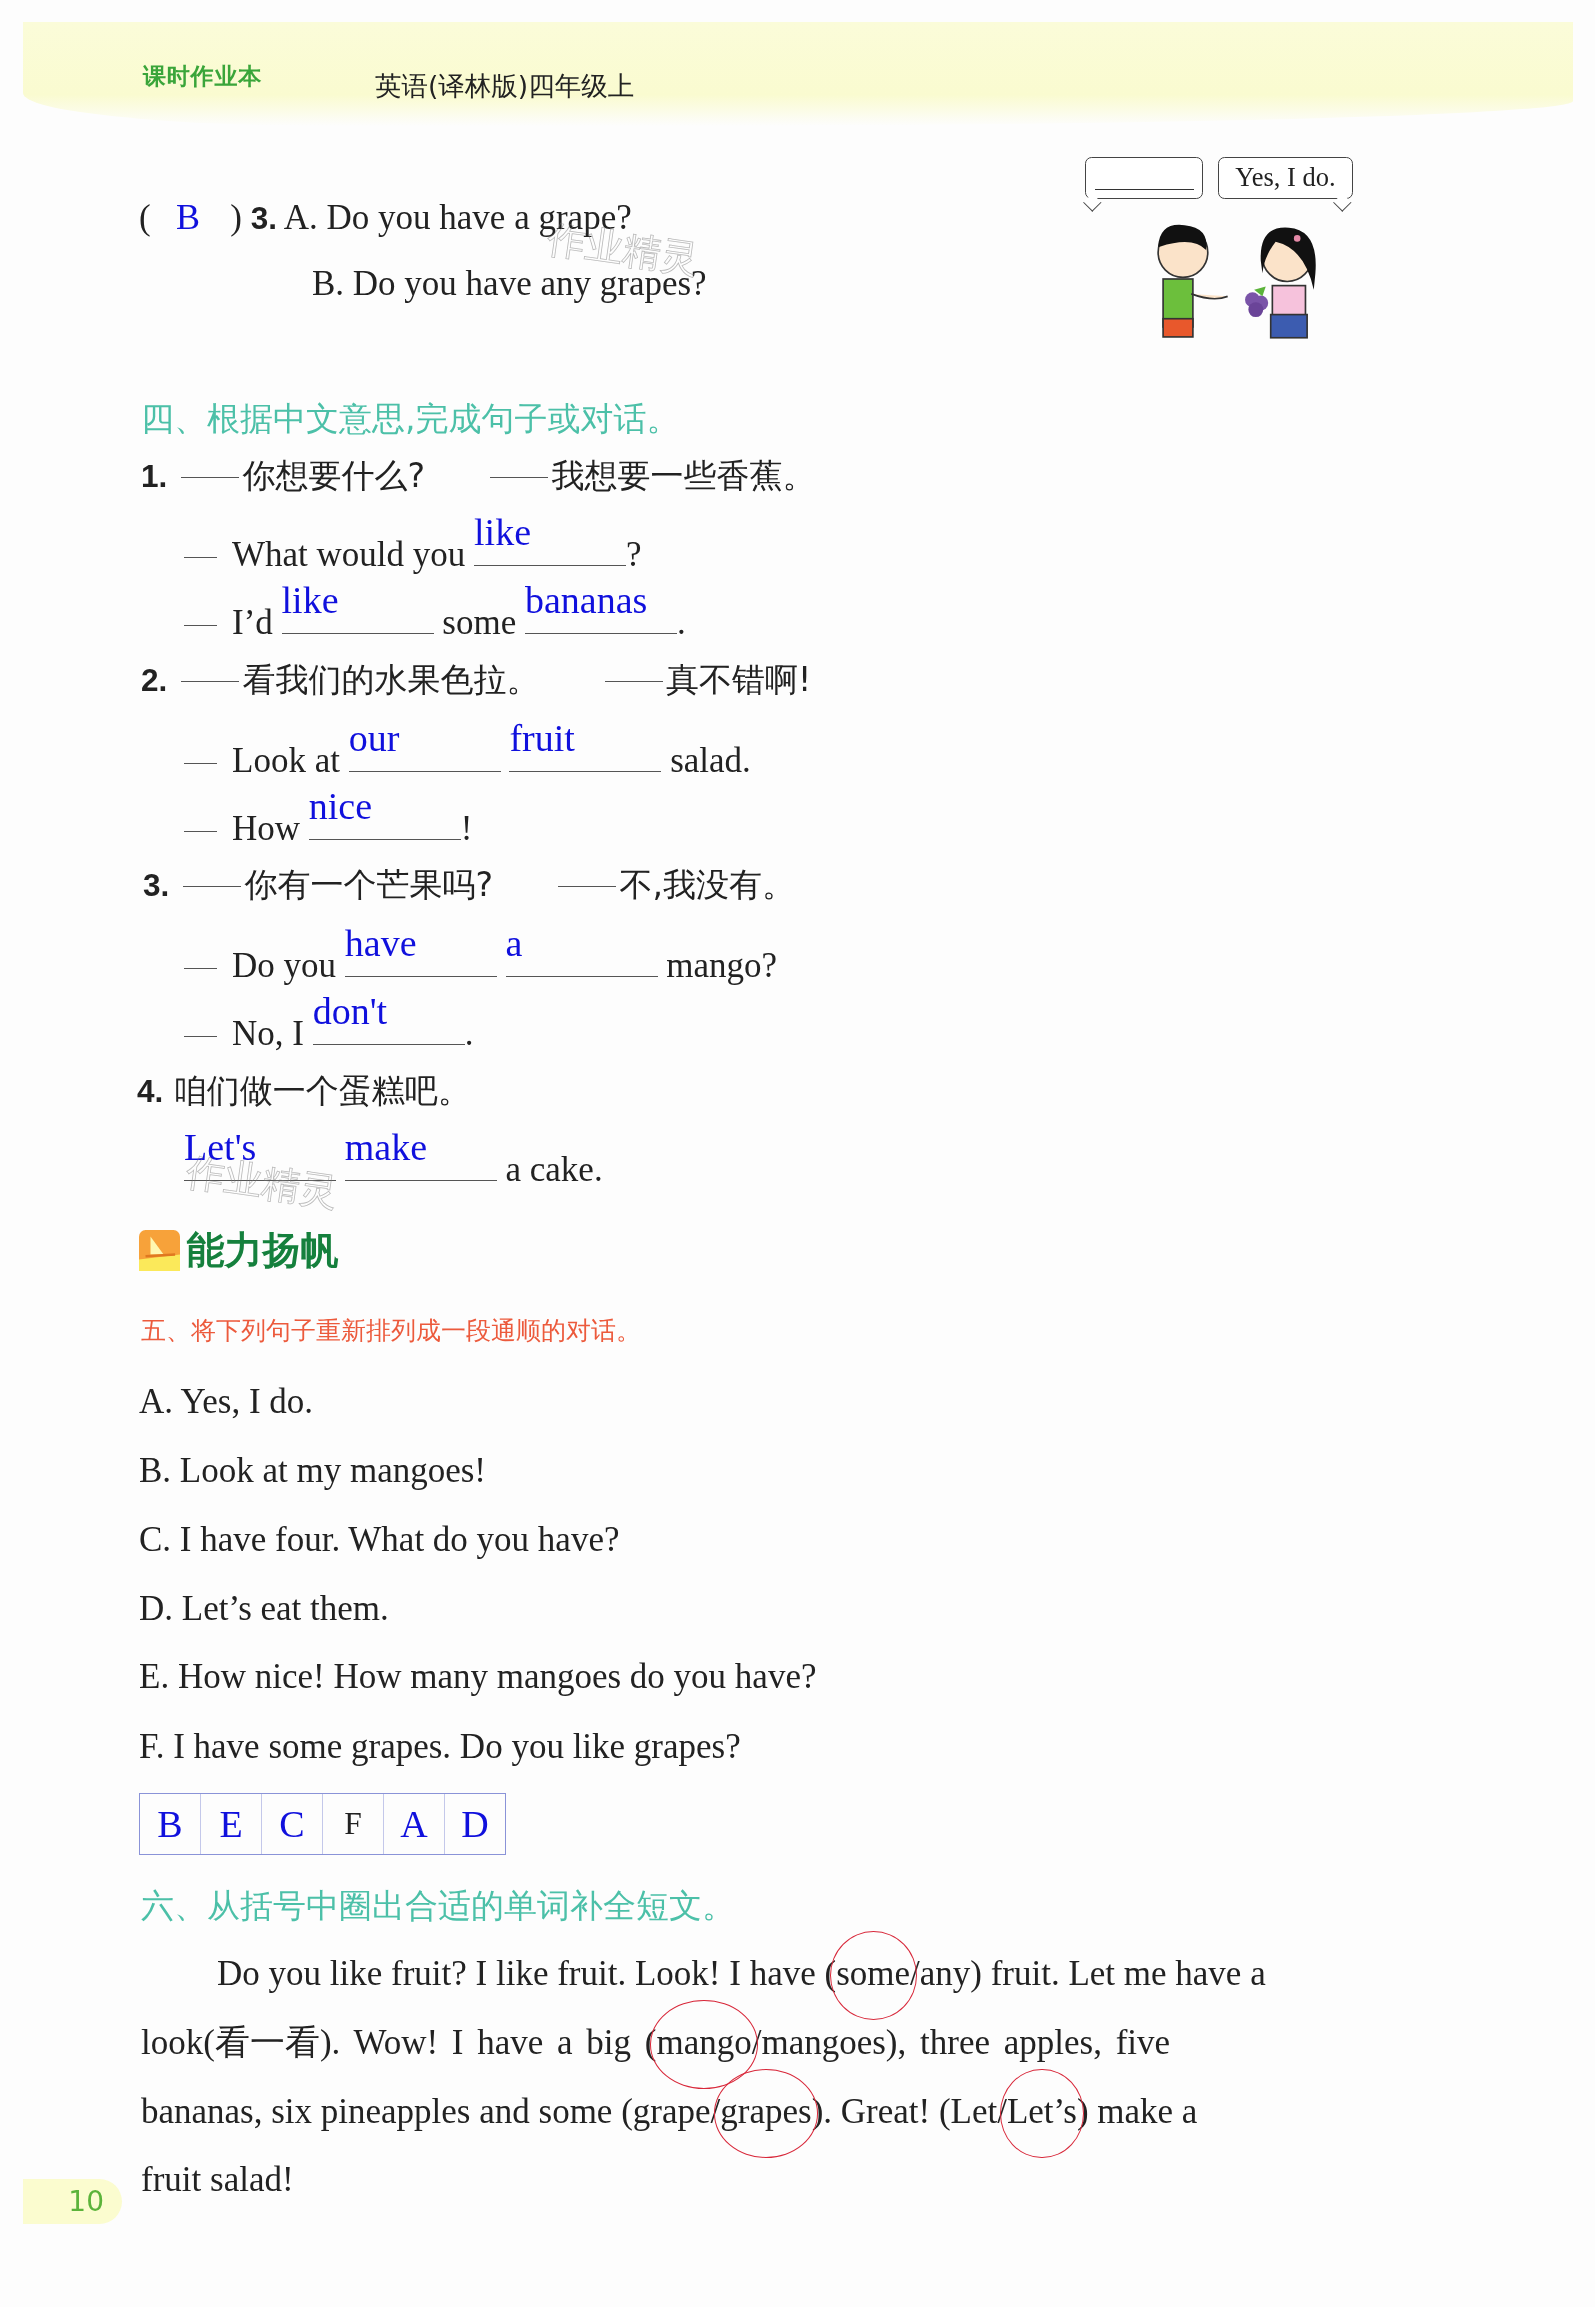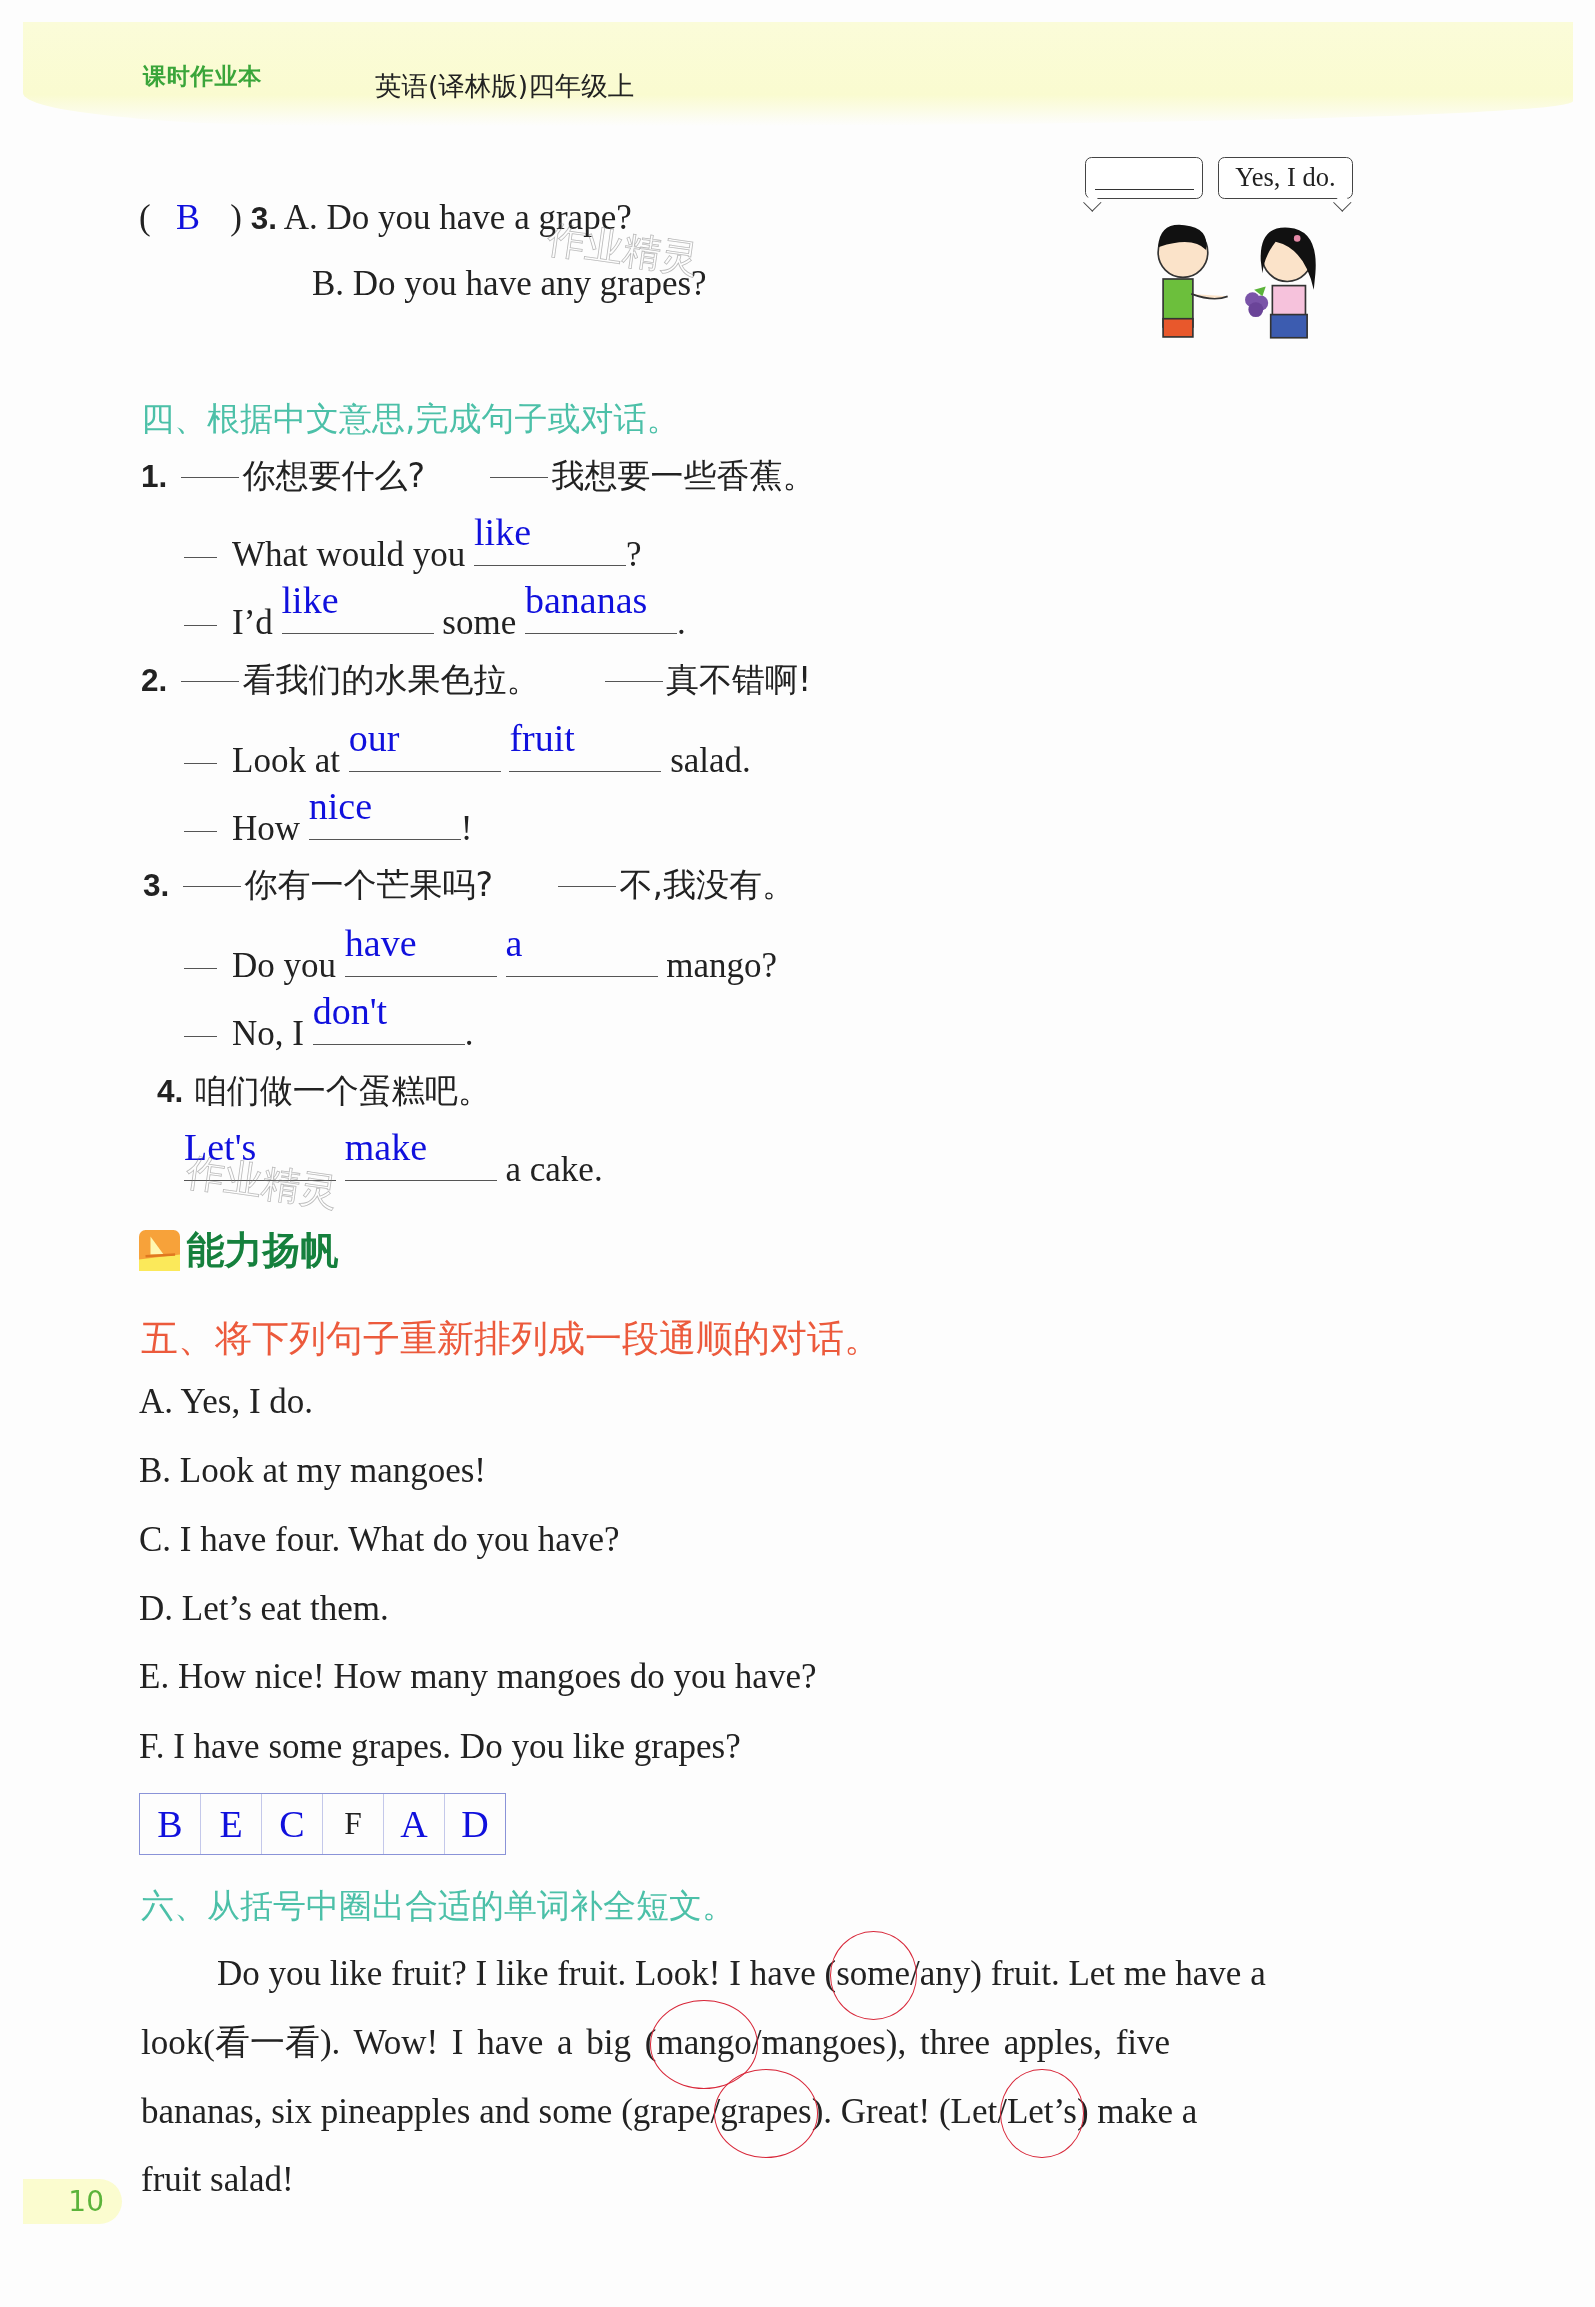--- a/index.html
+++ b/index.html
@@ -17,21 +17,21 @@
   }
   .brand { left: 143px; top: 61px; font-family: "DejaVu Sans", sans-serif; font-weight: bold; font-size: 23px; color: #3aa53a; letter-spacing: 0.8px; }
   .subtitle { left: 375px; top: 68px; font-family: "DejaVu Sans", sans-serif; font-size: 26.5px; color: #222; }
   .sans-num { font-family: "Liberation Sans", "DejaVu Sans", sans-serif; font-weight: bold; }
   .txt { font-size: 35px; }
   .cn { font-family: "DejaVu Sans", sans-serif; font-size: 33px; }
   .ans { color: #1010dd; font-family: "Liberation Serif", serif; font-size: 38px; }
   .blank { display: inline-block; border-bottom: 1.7px solid #555; text-align: center; height: 43px; vertical-align: baseline; position: relative; }
   .blank .ans { position: absolute; left: 0; right: 0; top: -11.6px; text-align: left; }
   .sec-teal { font-family: "DejaVu Sans", sans-serif; font-size: 33px; color: #4cc0a8; }
-  .sec-red { font-family: "DejaVu Sans", sans-serif; font-size: 37px; color: #ec5a3c; }
+  .sec-red { font-family: "DejaVu Sans", sans-serif; font-size: 25px; color: #ec5a3c; }
   .sec-green { font-family: "DejaVu Sans", sans-serif; font-size: 38px; font-weight: bold; color: #15803d; }
   .dash { display: inline-block; width: 33px; border-top: 1.7px solid #555; vertical-align: middle; margin-right: 15px; }
   .emdash { display: inline-block; width: 58px; border-top: 1.7px solid #555; vertical-align: middle; margin: 0 3.3px; }
   .order-box { position: absolute; left: 139px; top: 1793px; display: flex; border: 1.7px solid #8a93d8; }
   .order-cell { width: 60px; height: 60px; display: flex; align-items: center; justify-content: center; font-size: 38px; border-right: 0.8px solid #c4c8ea; }
   .order-cell:last-child { border-right: none; }
   .circle { position: relative; display: inline-block; }
   .circle::after { content: ""; position: absolute; left: -6.6px; right: -6.6px; top: -8.3px; bottom: -11.6px; border: 1.7px solid #d8283a; border-radius: 50%; }
   .para { font-size: 35px; line-height: 69px; }
   .page-num { left: 23px; top: 2179px; width: 99px; height: 45px; background: #fbfccf; border-radius: 0 25px 25px 0; font-family: "DejaVu Sans", sans-serif; font-size: 28px; color: #5bb33a; display: flex; align-items: center; justify-content: flex-end; padding-right: 18px; box-sizing: border-box; }
@@ -128,21 +128,21 @@
   <span class="dash"></span><span>Do you</span>
   <span class="blank" style="width:152px;"><span class="ans">have</span></span>
   <span class="blank" style="width:152px;"><span class="ans">a</span></span>
   <span>mango?</span>
 </div>
 <div class="abs txt" style="left:184px; top:1001px;">
   <span class="dash"></span><span>No, I</span>
   <span class="blank" style="width:152px;"><span class="ans">don't</span></span><span>.</span>
 </div>
 
-<div class="abs cn" style="left:157px; top:1069px;">
+<div class="abs cn" style="left:137px; top:1069px;">
   <span class="sans-num" style="font-size:31.5px;">4.</span>
   <span>咱们做一个蛋糕吧。</span>
 </div>
 <div class="abs txt" style="left:184px; top:1137px;">
   <span class="blank" style="width:152px;"><span class="ans">Let's</span></span>
   <span class="blank" style="width:152px;"><span class="ans">make</span></span>
   <span>a cake.</span>
 </div>
 <div class="abs watermark" style="left:186px; top:1157px;">作业精灵</div>
 

